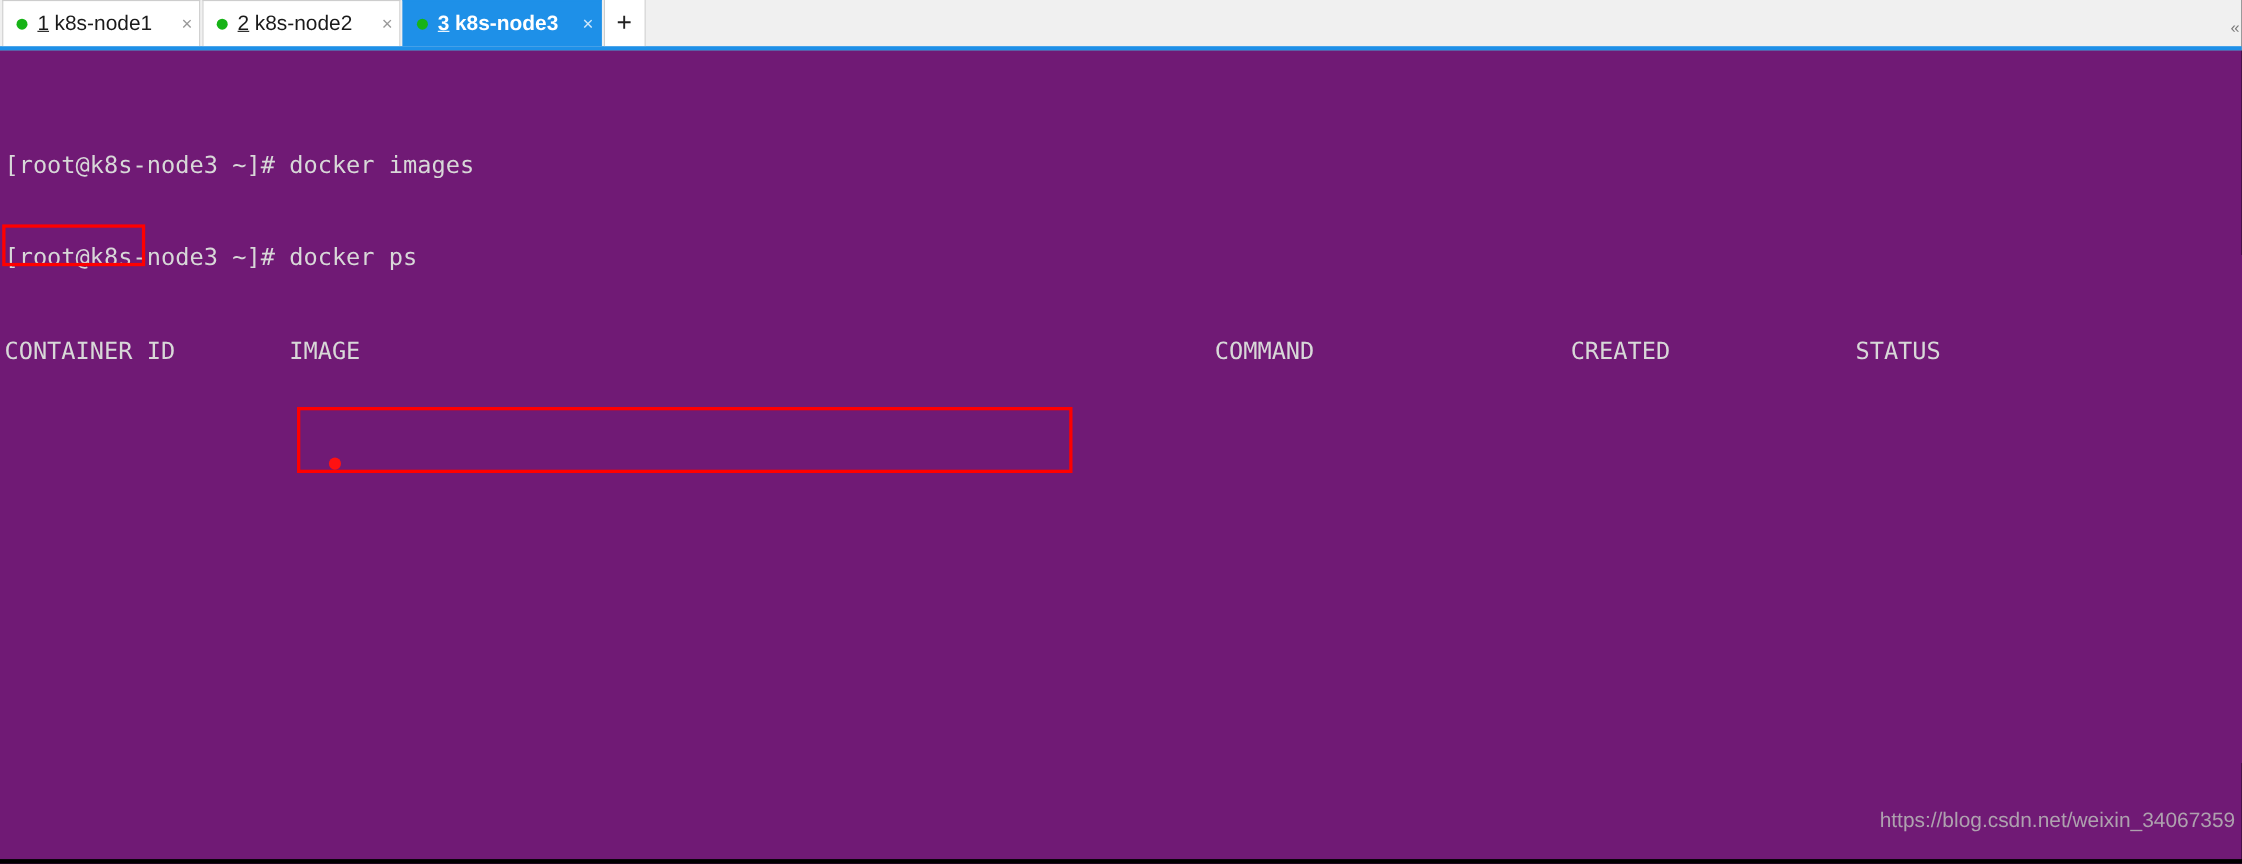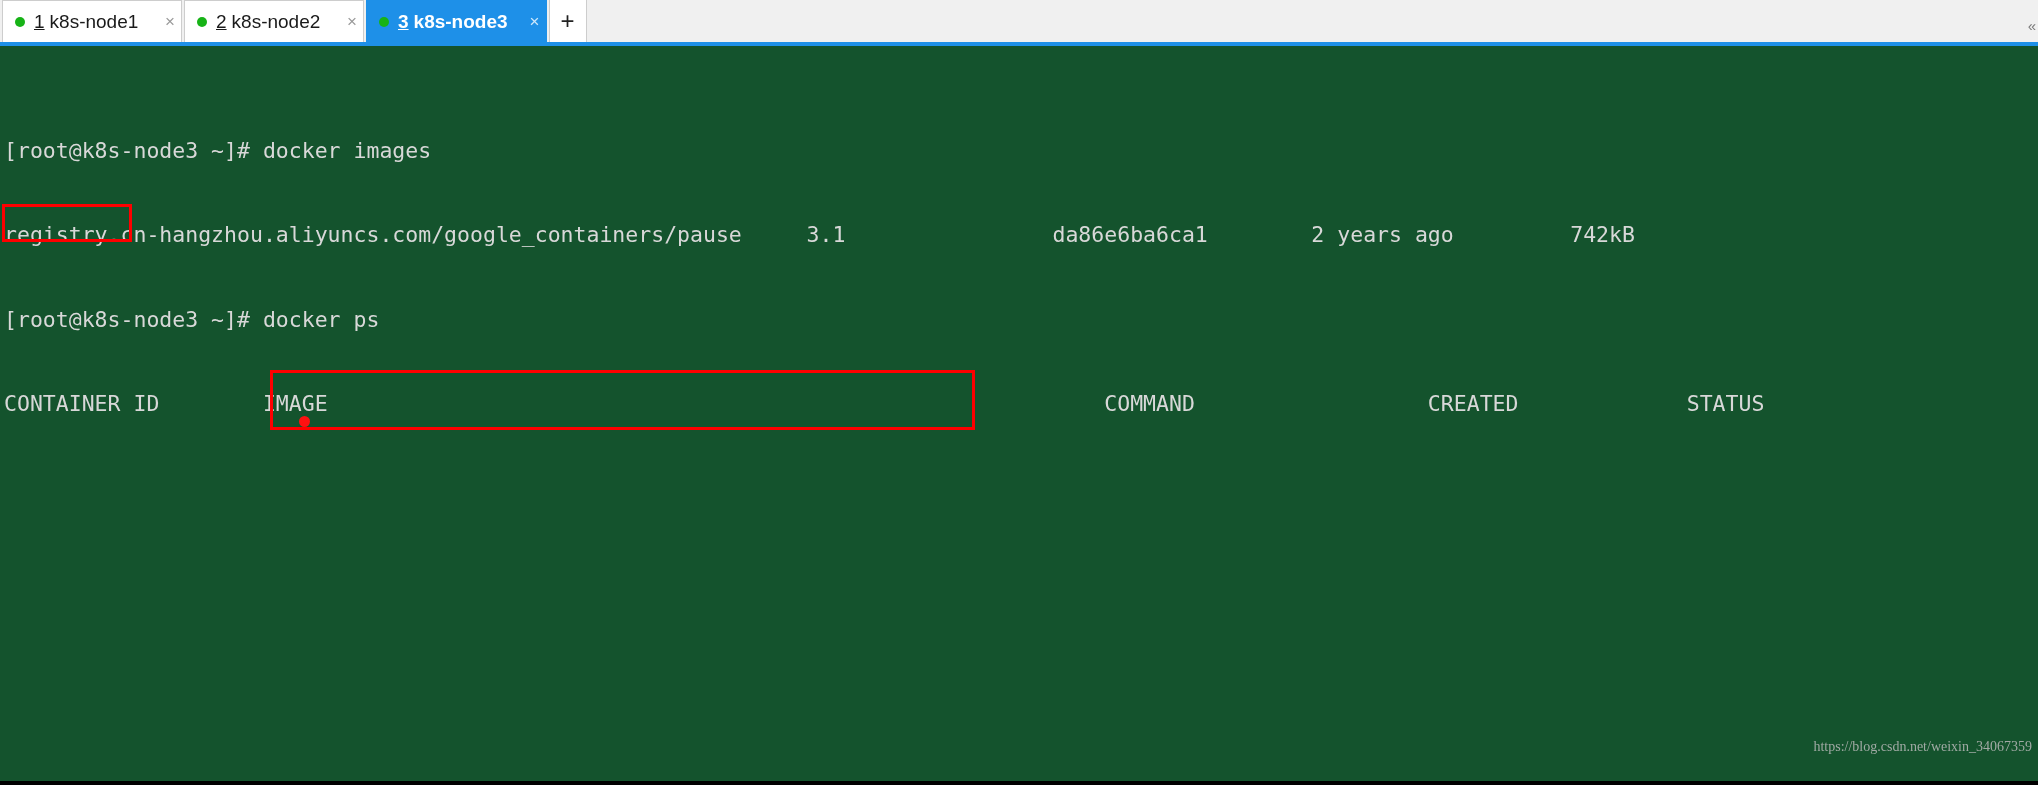--- a/index.html
+++ b/index.html
@@ -99,21 +99,21 @@
     bottom: 8px;
     color: #7a7a7a;
     font-family: "Liberation Sans", sans-serif;
     font-size: 15px;
     letter-spacing: -2px;
   }
 
   
   #terminal {
     position: relative;
-    background: #14532d;
+    background: #701a75;
     color: #d8d8d8;
     font-size: 21.5px;
     line-height: 28.2px;
     padding: 6px 3px 0 4px;
     height: 735px;
     box-sizing: border-box;
     white-space: pre;
     letter-spacing: 0px;
   }
   .line {
@@ -141,22 +141,22 @@
     left: 299px;
     top: 370px;
   }
 
   
   #watermark {
     position: absolute;
     right: 6px;
     bottom: 20px;
     color: #b9b9b9;
-    font-family: Liberation Serif, serif;
-    font-size: 14px;
+    font-family: Liberation Sans, sans-serif;
+    font-size: 19px;
     opacity: 0.85;
   }
 </style>
 </head>
 <body>
 
 <div id="tabbar">
 
   <div class="tab">
     <span class="tab-dot"></span>
@@ -180,21 +180,20 @@
   </div>
 
   <div class="tab-add">+</div>
 
   <div id="tab-collapse">«</div>
 </div>
 
 <div id="terminal">
 
   <div class="line">[root@k8s-node3 ~]# docker images</div>
-  <div class="line">registry.cn-hangzhou.aliyuncs.com/google_containers/pause     3.1                da86e6ba6ca1        2 years ago         742kB</div>
   <div class="line">[root@k8s-node3 ~]# docker ps</div>
   <div class="line">CONTAINER ID        IMAGE                                                            COMMAND                  CREATED             STATUS</div>
   
   
   
   
   
   
   
   

